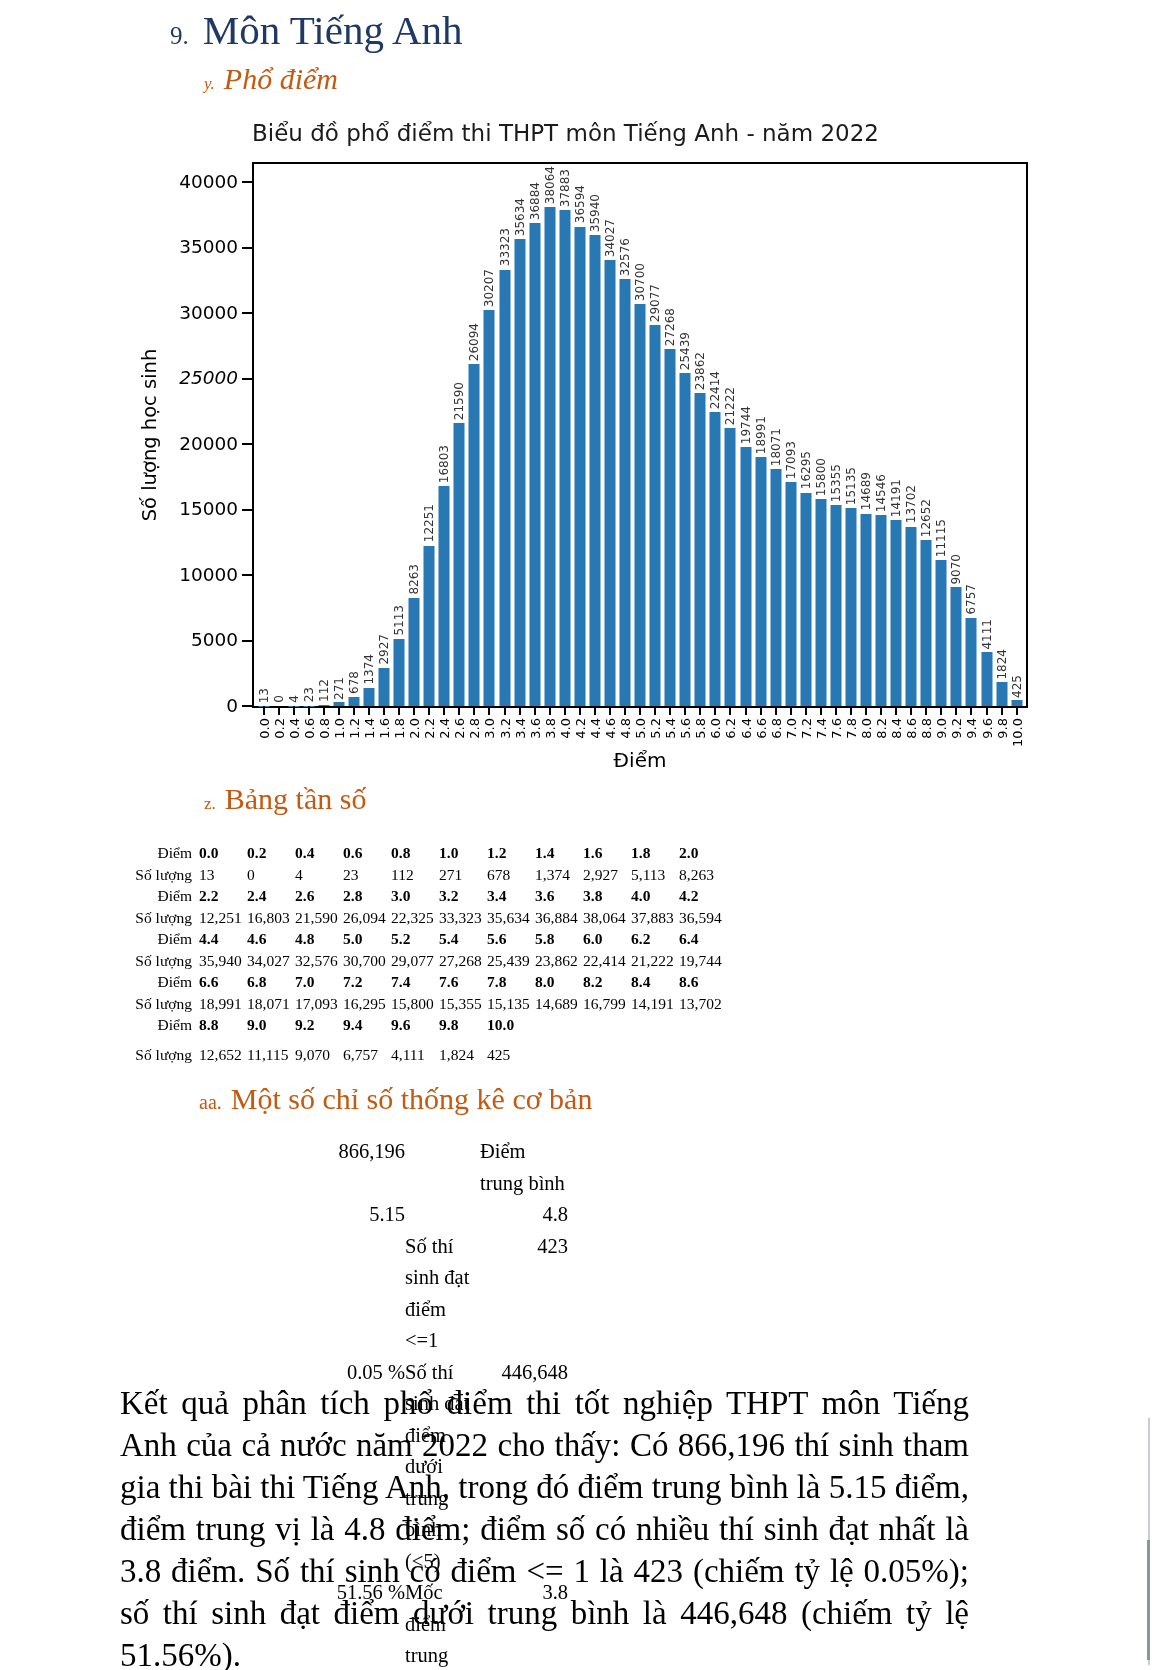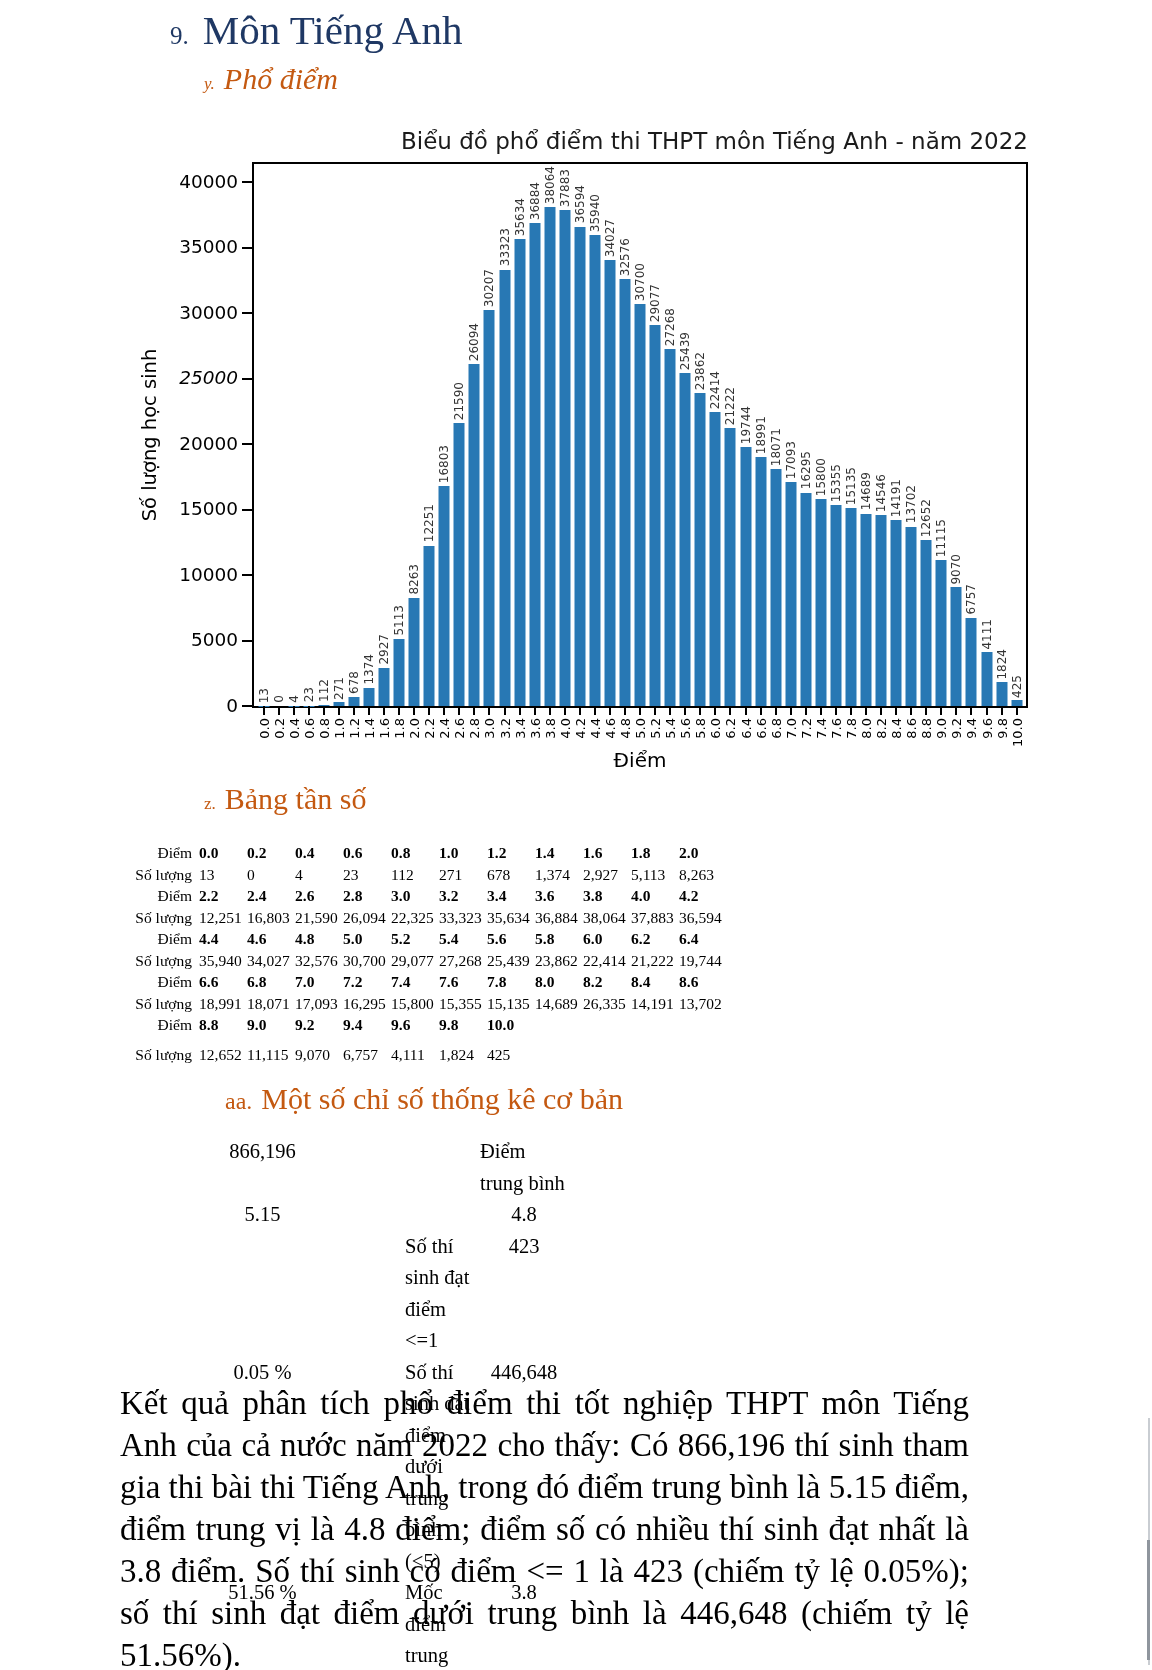--- a/index.html
+++ b/index.html
@@ -8,25 +8,25 @@
 
   
   .h1{position:absolute;top:6px;left:170px;color:#1f3864;font-weight:normal;white-space:nowrap;}
   .h1 .pfx{font-size:25px;margin-right:14px;}
   .h1 .txt{font-size:41px;}
   .h-orange{position:absolute;color:#c45911;white-space:nowrap;}
   .h2{top:62px;left:204px;font-style:italic;}
   .h3{top:782px;left:204px;}
   .h4{top:1082px;left:199px;}
   .h-orange .pfx{font-size:17px;margin-right:9px;}
-  .h4 .pfx{font-size:24px;margin-left:26px;}
+  .h4 .pfx{font-size:20px;}
   .h-orange .txt{font-size:30px;}
 
   
-  .chart-title{position:absolute;top:128px;left:252px;width:776px;text-align:right;
+  .chart-title{position:absolute;top:120px;left:252px;width:776px;text-align:left;
                font-family:"DejaVu Sans",sans-serif;font-size:23px;color:#1b1b1b;}
   .plot{position:absolute;left:252px;top:162px;width:776px;height:546px;
         border:2px solid #000;box-sizing:border-box;background:#fff;}
   .bars{position:absolute;left:2px;right:2px;top:0;bottom:0;display:flex;}
   .slot{flex:1 1 0;position:relative;}
   .bar{position:absolute;bottom:0;left:50%;transform:translateX(-50%);width:11px;}
   .bar-value{position:absolute;left:50%;transform:translateX(-50%) rotate(180deg);
              writing-mode:vertical-rl;font-family:"DejaVu Sans",sans-serif;font-size:12px;
              line-height:1;color:#333;}
   .xtick-mark{position:absolute;top:100%;left:50%;width:2px;height:9px;margin-left:-1px;background:#000;}
@@ -46,21 +46,21 @@
   .freq{position:absolute;top:842px;left:120px;border-collapse:collapse;font-size:15.5px;}
   .freq td{padding:0;line-height:21.5px;white-space:nowrap;}
   .freq td.lbl{width:72px;text-align:right;padding-right:7px;}
   .freq td.val{width:48px;text-align:left;}
   .freq tr.score-row td.val{font-weight:bold;}
   .freq tr.gap td{padding-top:8px;}
 
   
   .stats{position:absolute;top:1136px;left:120px;display:grid;
          grid-template-columns:285px 75px 88px;font-size:20.5px;line-height:31.5px;}
-  .stat-value,.stat-pct{text-align:center;align-self:start;}
+  .stat-value,.stat-pct{text-align:right;align-self:start;}
 
   
   .para{position:absolute;top:1382px;left:120px;width:849px;font-size:33px;line-height:42px;
         text-align:justify;text-align-last:left;}
 
   
   .scroll-track{position:absolute;left:1148px;top:1418px;width:2px;height:247px;background:#c9cdd2;}
   .scroll-thumb{position:absolute;left:1147px;top:1540px;width:3px;height:120px;background:#8f959d;}
 </style>
 </head>
@@ -509,21 +509,21 @@
         <tr class="count-row">
           <td class="lbl">Số lượng</td>
           <td class="val">18,991</td>
           <td class="val">18,071</td>
           <td class="val">17,093</td>
           <td class="val">16,295</td>
           <td class="val">15,800</td>
           <td class="val">15,355</td>
           <td class="val">15,135</td>
           <td class="val">14,689</td>
-          <td class="val">26,335</td>
+          <td class="val">16,799</td>
           <td class="val">14,191</td>
           <td class="val">13,702</td>
         </tr>
         <tr class="score-row">
           <td class="lbl">Điểm</td>
           <td class="val">8.8</td>
           <td class="val">9.0</td>
           <td class="val">9.2</td>
           <td class="val">9.4</td>
           <td class="val">9.6</td>

